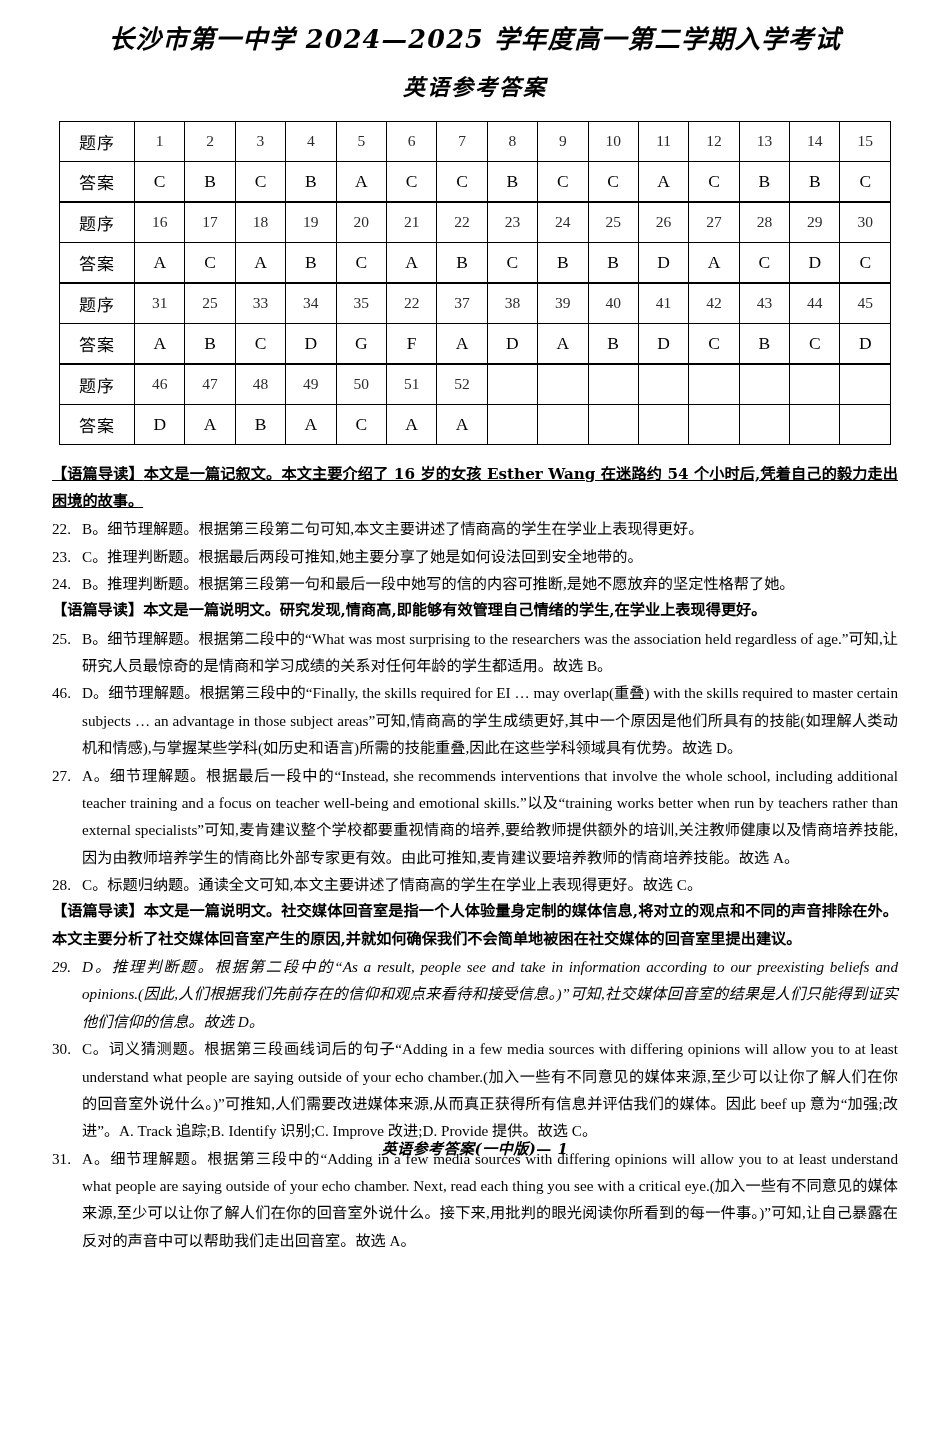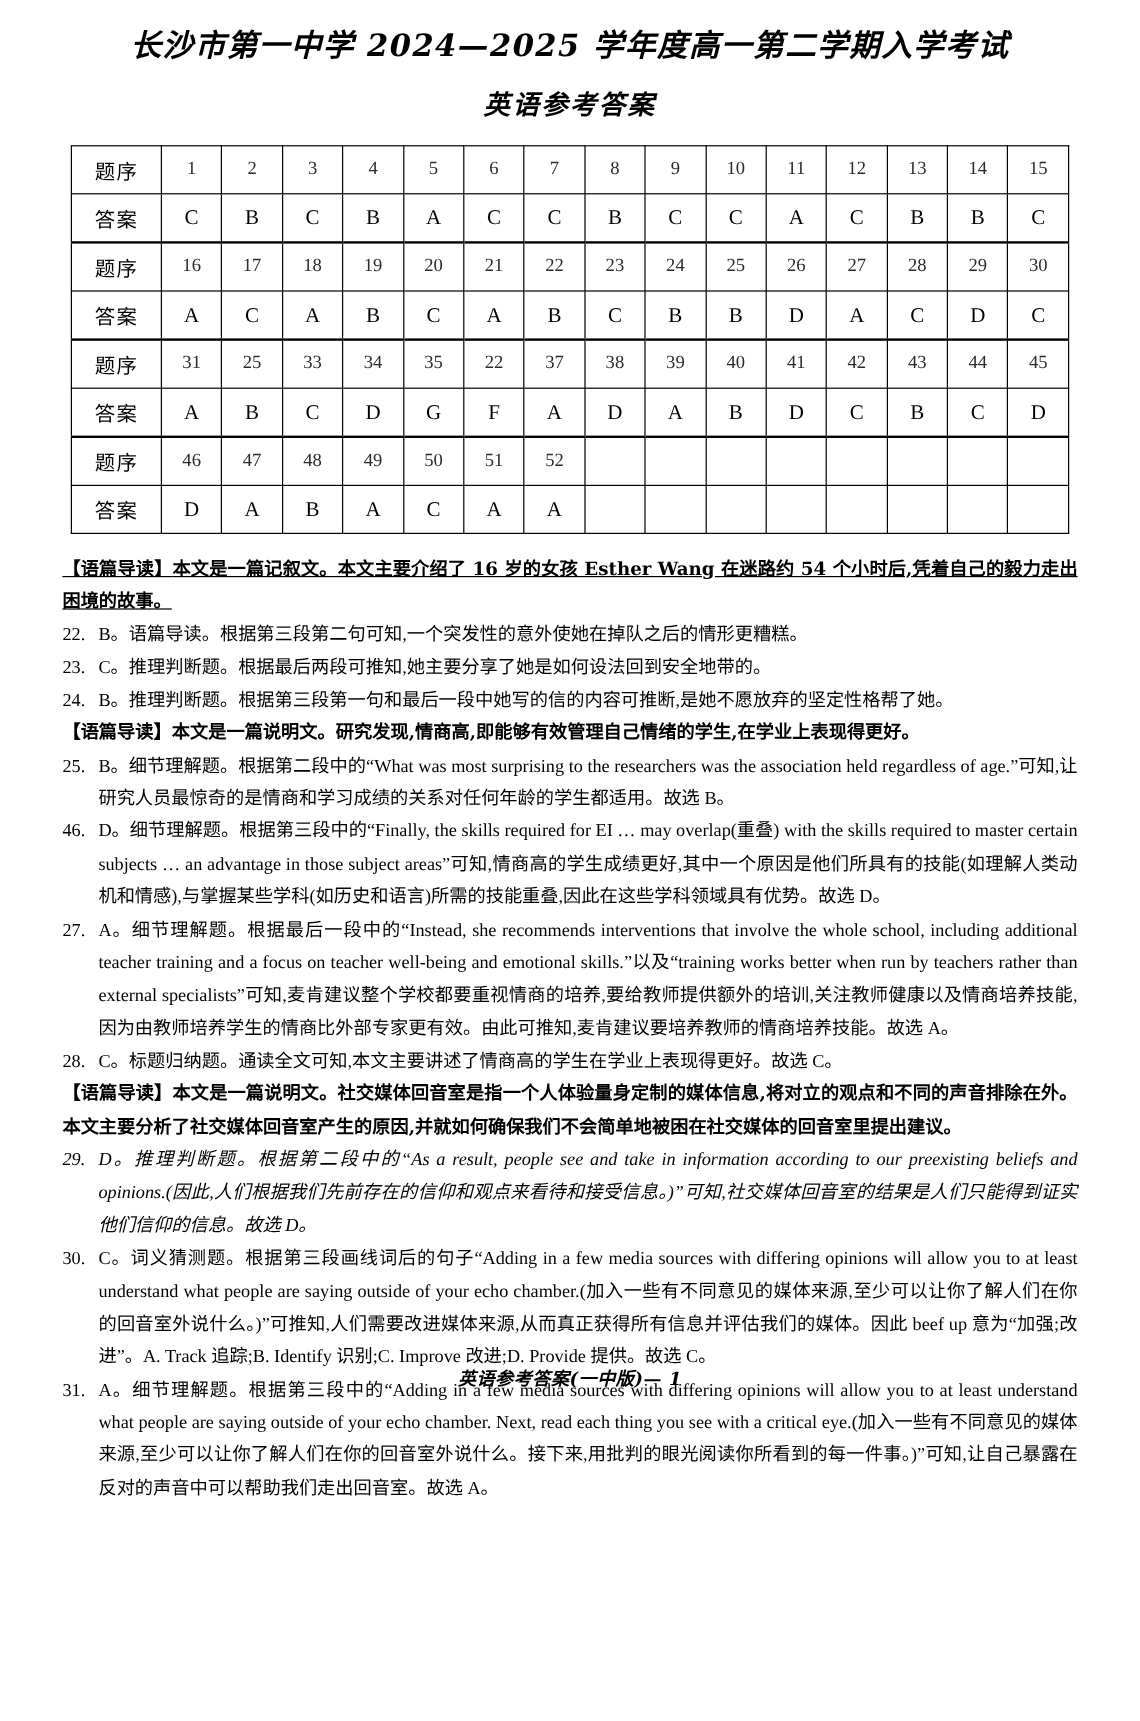--- a/index.html
+++ b/index.html
@@ -282,21 +282,21 @@
             <td class="anscell"></td>
           </tr>
         </tbody>
     </table>
   </div>
 
   <div class="content" id="explanations">
       <p class="guide" style="margin: 0px; text-decoration: underline;"><span class="lead">【语篇导读】</span><span>本文是一篇记叙文。本文主要介绍了 16 岁的女孩 Esther Wang 在迷路约 54 个小时后,凭着自己的毅力走出困境的故事。</span></p>
       <p class="item" style="margin: 0px;">
         <span class="num">22.</span>
-        <span class="body">B。语篇导读。根据第三段第二句可知,一个突发性的意外使她在掉队之后的情形更糟糕。</span>
+        <span class="body">B。细节理解题。根据第三段第二句可知,本文主要讲述了情商高的学生在学业上表现得更好。</span>
       </p>
       <p class="item" style="margin: 0px;">
         <span class="num">23.</span>
         <span class="body">C。推理判断题。根据最后两段可推知,她主要分享了她是如何设法回到安全地带的。</span>
       </p>
       <p class="item" style="margin: 0px;">
         <span class="num">24.</span>
         <span class="body">B。推理判断题。根据第三段第一句和最后一段中她写的信的内容可推断,是她不愿放弃的坚定性格帮了她。</span>
       </p>
       <p class="guide" style="margin: 0px;"><span class="lead">【语篇导读】</span><span>本文是一篇说明文。研究发现,情商高,即能够有效管理自己情绪的学生,在学业上表现得更好。</span></p>

